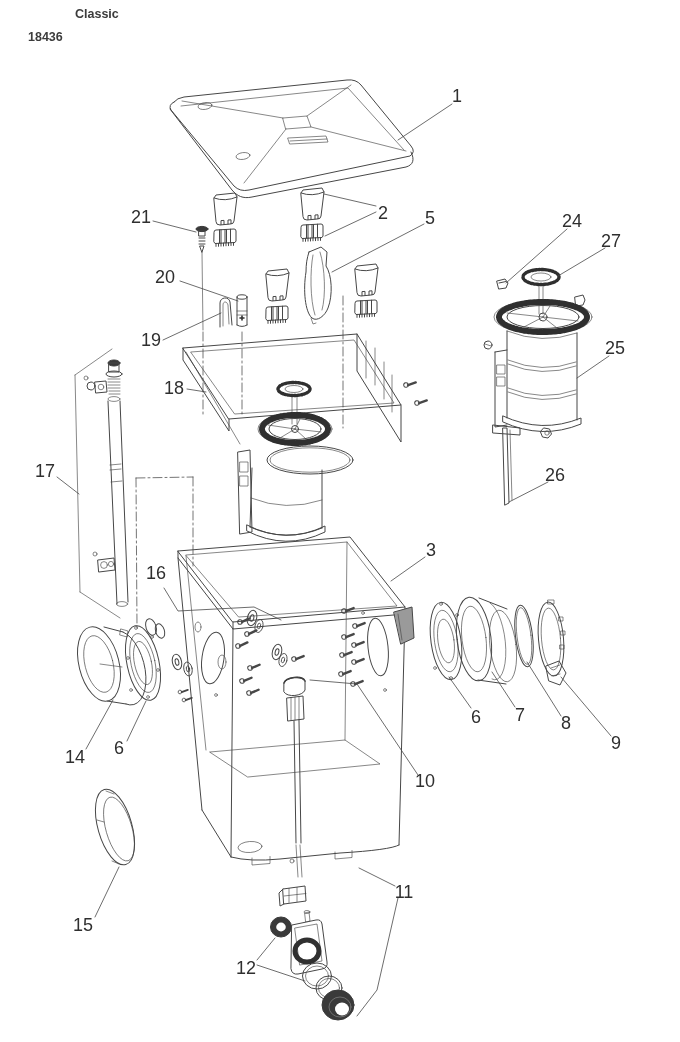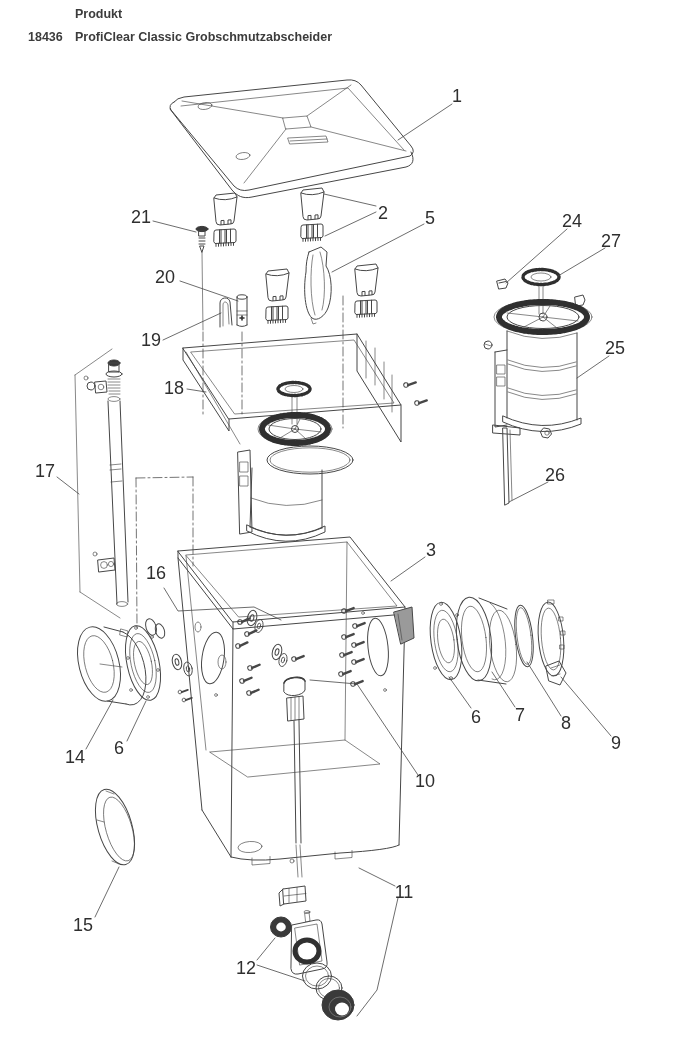--- a/index.html
+++ b/index.html
@@ -22,23 +22,22 @@
   .ln .knurl{stroke:#2f2f2f;stroke-width:3.4;stroke-dasharray:1.8 1.5;}
   .ln .dd{stroke-dasharray:9 3 2 3;stroke-width:.75;}
   .ln .ld{stroke-width:.8;}
   .callout{font:18px "Liberation Sans",sans-serif;fill:#2f2f2f;stroke:none;}
 </style>
 </head>
 <body>
 
 <div class="page">
 
-  <div class="hdr lbl">Produkt</div>
+  <div class="hdr lbl">Classic</div>
   <div class="hdr num">18436</div>
-  <div class="hdr name">ProfiClear Classic Grobschmutzabscheider</div>
 
   <svg class="dia" width="680" height="1042" viewBox="0 0 680 1042">
 
     <defs>
       <g id="cup">
         <path d="M1,5 L3,2 22,0 24,4 21,28 Q21,31 17,31 L7,32 Q3,32 3,29 Z"></path>
         <path class="th" d="M1,5 Q12,9 24,4"></path>
         <path class="th" d="M8,31.6 l0,-4 3,-0.2 0,4 M15,31 l0,-4 3,-0.2 0,4"></path>
       </g>
       <g id="brush">

